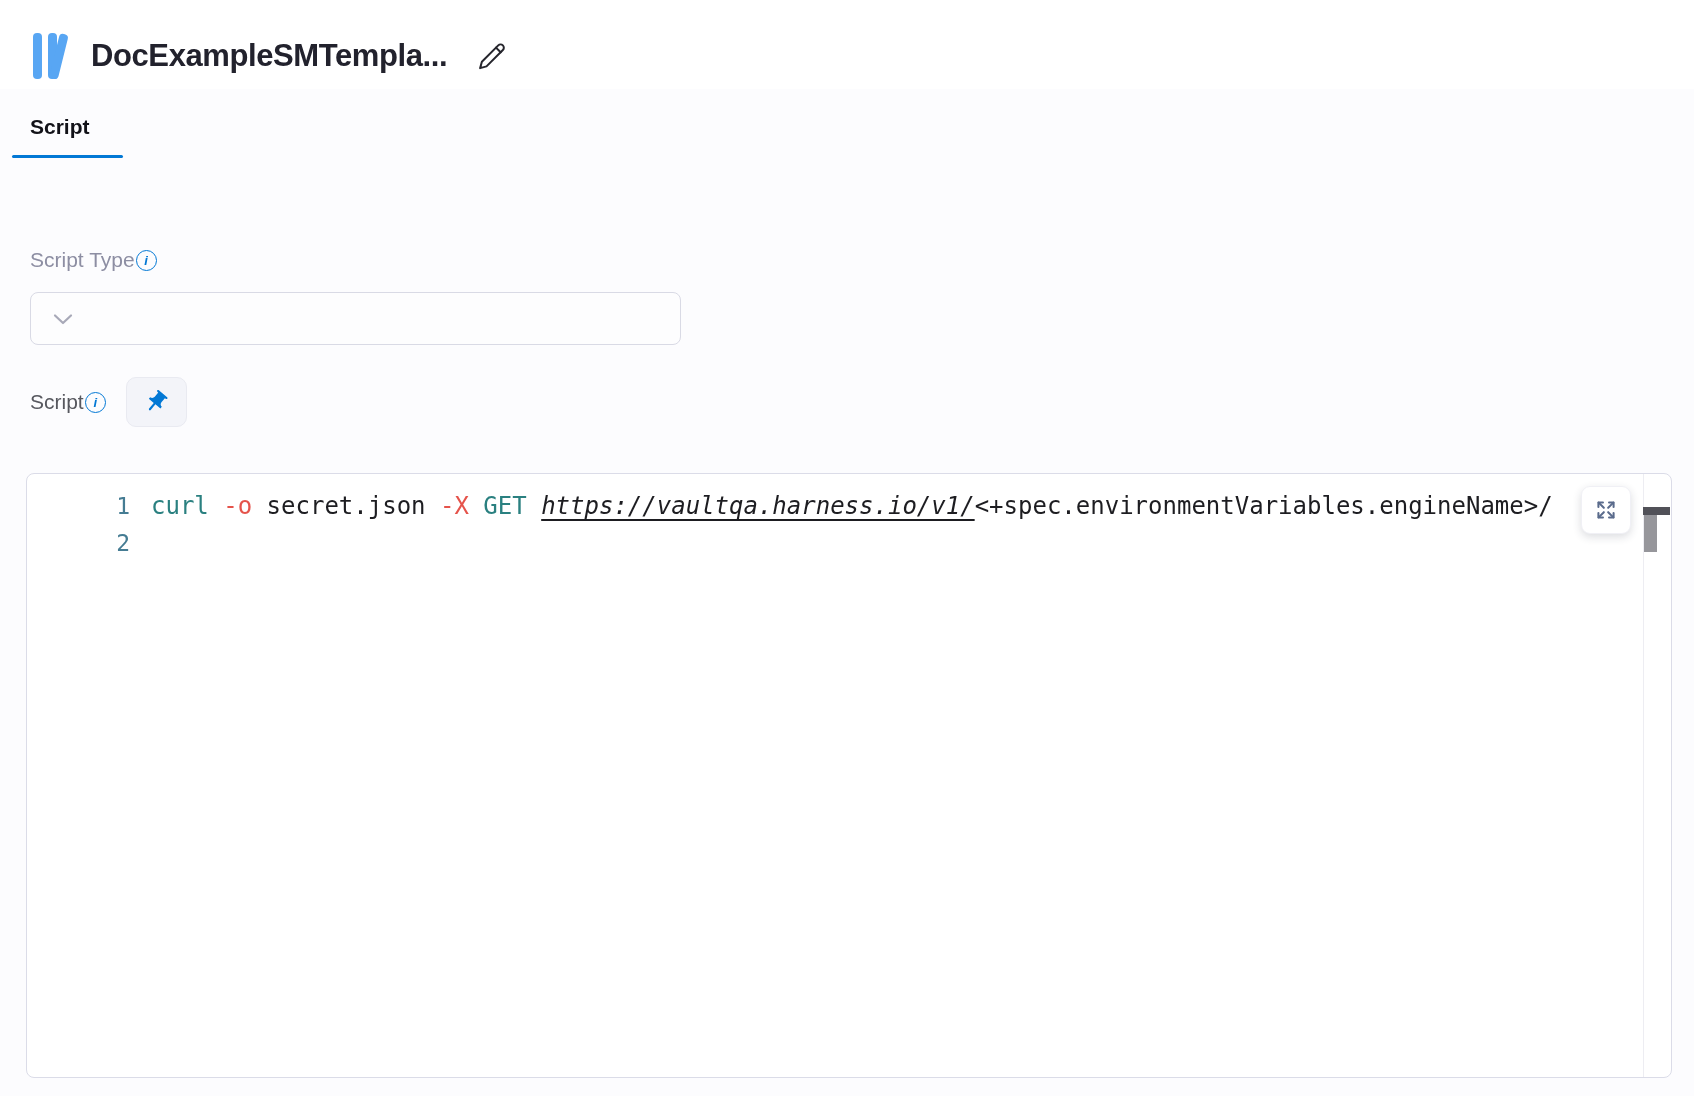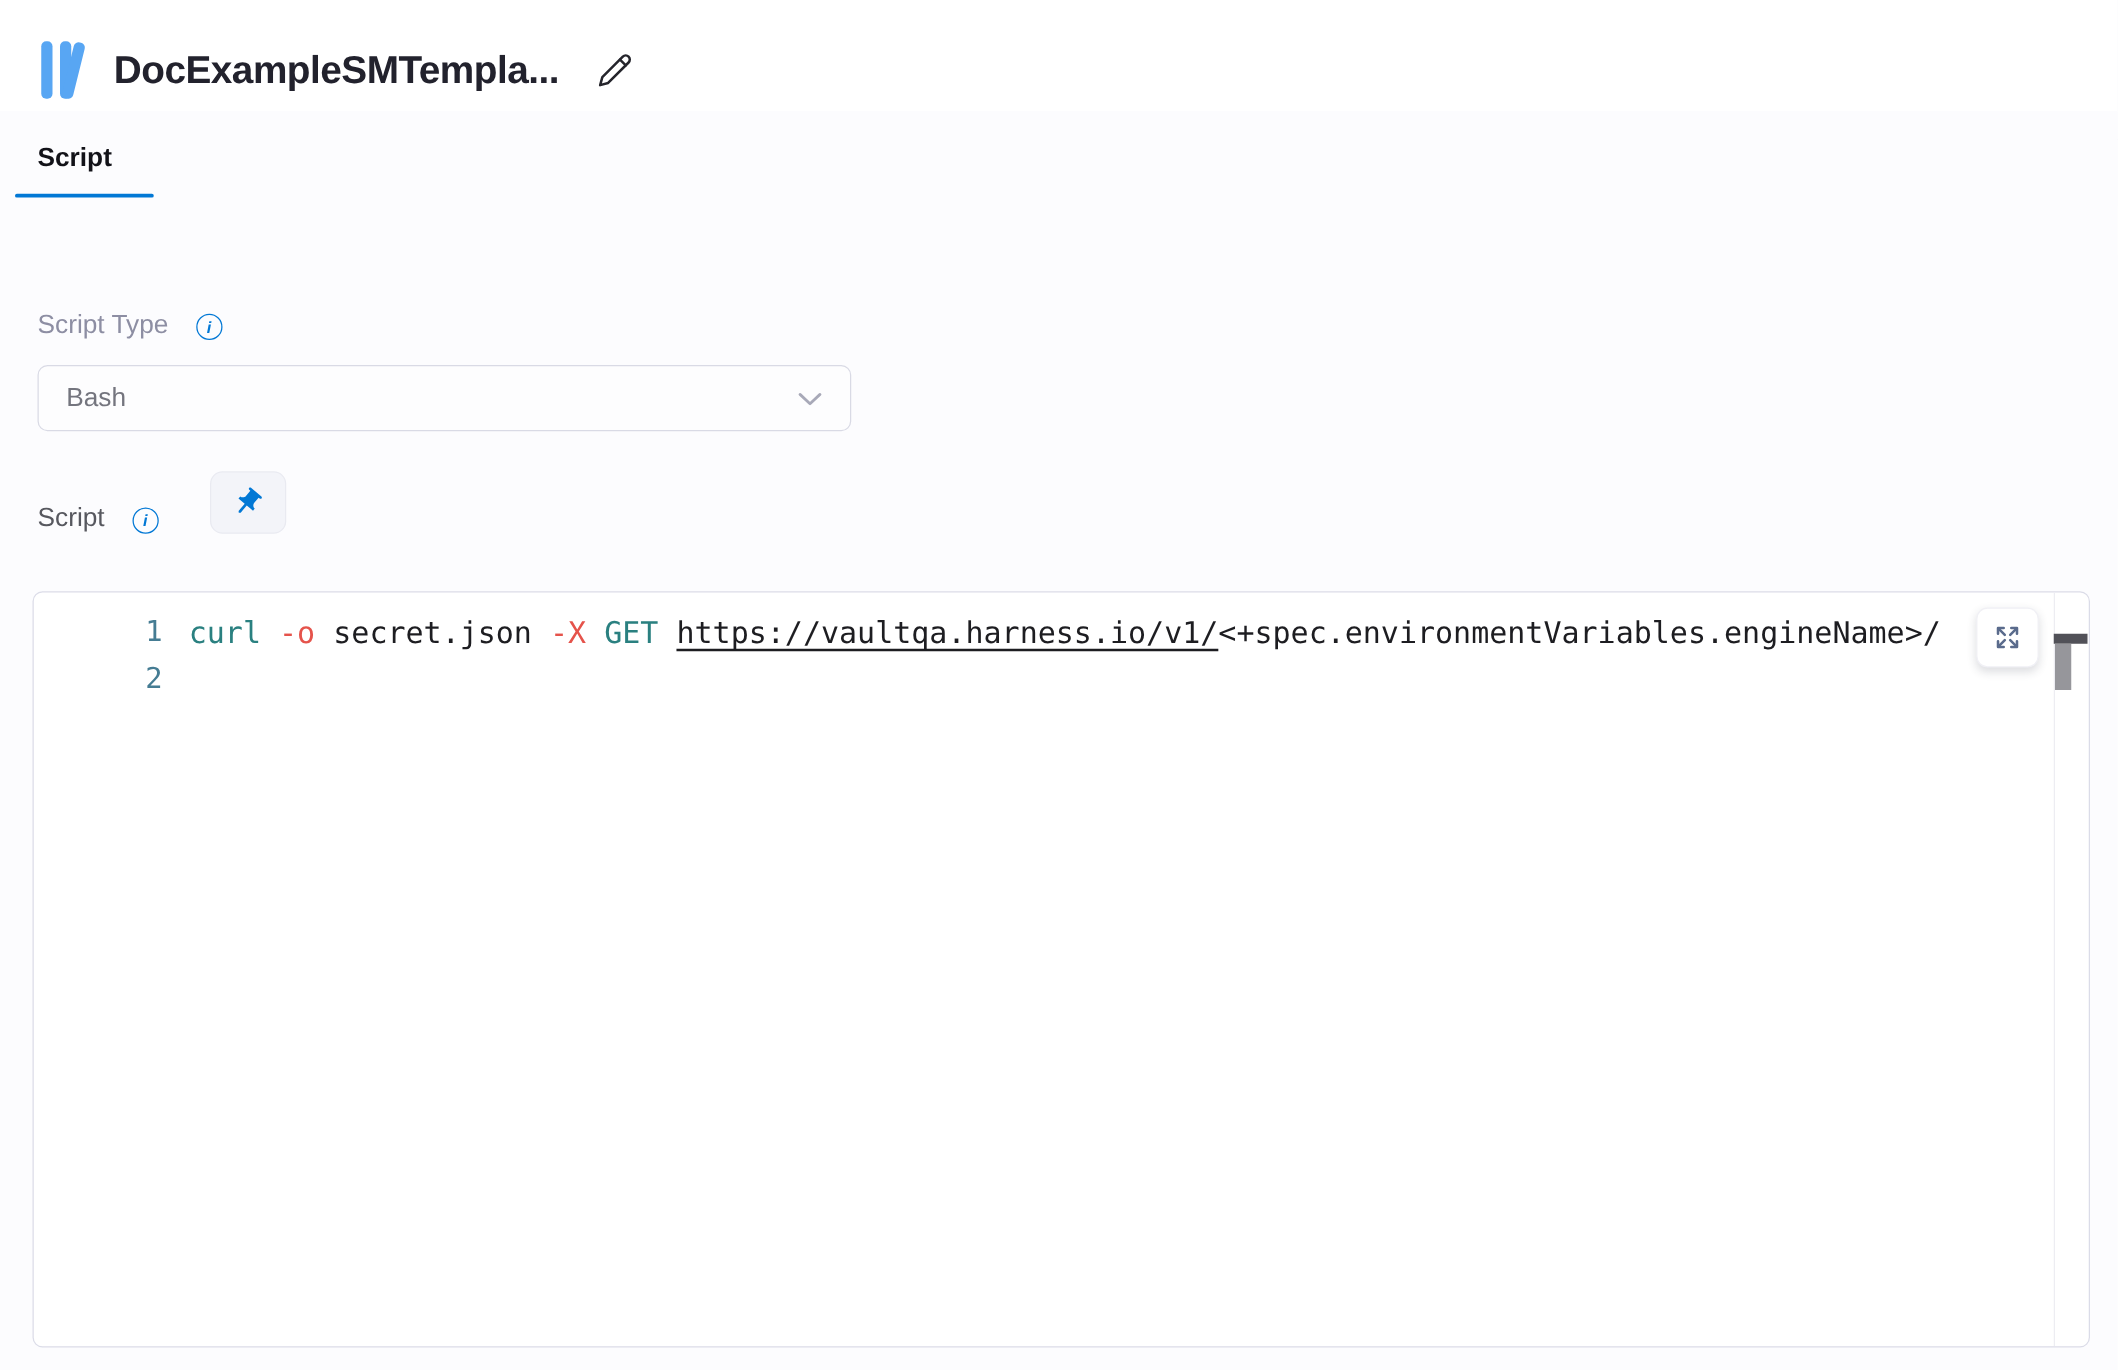--- a/index.html
+++ b/index.html
@@ -59,21 +59,21 @@
     font-family:"Liberation Sans", sans-serif;
   }
   .tab-script { left:30px; font-weight:700; color:#121218; }
   .tab-config { left:148px; font-weight:500; color:#3f404d; }
   .tab-underline {
     position:absolute; left:12px; top:66px; width:111px; height:3px;
     background:var(--accent_blue,#0278d5); border-radius:2px;
   }
 
   
-  .field-label-row { position:absolute; display:flex; align-items:flex-end; gap:22px; }
+  .field-label-row { position:absolute; display:flex; align-items:center; gap:1px; }
   .row-script-type { left:30px; top:248px; }
   .row-script { left:30px; top:377px; height:50px; }
   .field-label { font-size:21px; }
   .lbl-light { color:#8d8ea3; }
   .lbl-dark { color:#57585f; }
   .info-icon {
     width:21px; height:21px; border:1.5px solid var(--accent_blue,#0278d5);
     border-radius:50%; color:var(--accent_blue,#0278d5);
     display:inline-flex; align-items:center; justify-content:center;
     font-size:13px; font-weight:700; font-style:italic; line-height:1;
@@ -110,21 +110,21 @@
   .code-line {
     height:37px; line-height:37px; font-size:24px; white-space:pre;
     color:var(--code_text,#1d1d21); cursor:text;
   }
   .code-line.boxed {
     border:1px solid #d6d6da; border-radius:2px; margin-right:28px;
   }
   .tok.command { color:var(--code_command,#2a8080); }
   .tok.flag    { color:var(--code_flag,#e5534b); }
   .tok.plain   { color:var(--code_text,#1d1d21); }
-  .tok.link    { color:var(--code_text,#1d1d21); text-decoration:underline; text-underline-offset:5px; }
+  .tok.link    { color:var(--code_text,#1d1d21); text-decoration:underline; text-underline-offset:5px;font-style:italic; }
   .tok.expr    { color:var(--code_expr,#2d33c4); }
   .tok.bracket {
     background:#e7e7e9; outline:1px solid #a9a9a9; border-radius:2px;
   }
   .caret {
     display:inline-block; width:2px; height:26px; background:#1b1b1f;
     vertical-align:middle; margin-left:2px;
   }
   .expand-btn {
     position:absolute; left:1554px; top:12px; width:50px; height:48px;
@@ -166,21 +166,20 @@
   <button class="tab tab-script">Script</button>
   <div class="tab-underline"></div>
 </div>
 
 <div class="field-label-row row-script-type">
   <span class="field-label lbl-light">Script Type</span>
   <span class="info-icon">i</span>
 </div>
 
 <div class="dropdown">
-  <span class="value">Bash</span>
   <svg width="20" height="12" viewBox="0 0 20 12" fill="none" stroke="#a8a9b8" stroke-width="2.2" stroke-linecap="round" stroke-linejoin="round">
     <path d="M2 2.5 L10 10 L18 2.5"></path>
   </svg>
 </div>
 
 <div class="field-label-row row-script">
   <span class="field-label lbl-dark">Script</span>
   <span class="info-icon">i</span>
   <button class="pin-btn">
     <svg width="26" height="26" viewBox="0 0 24 24" fill="#0278d5" transform="rotate(40)">

